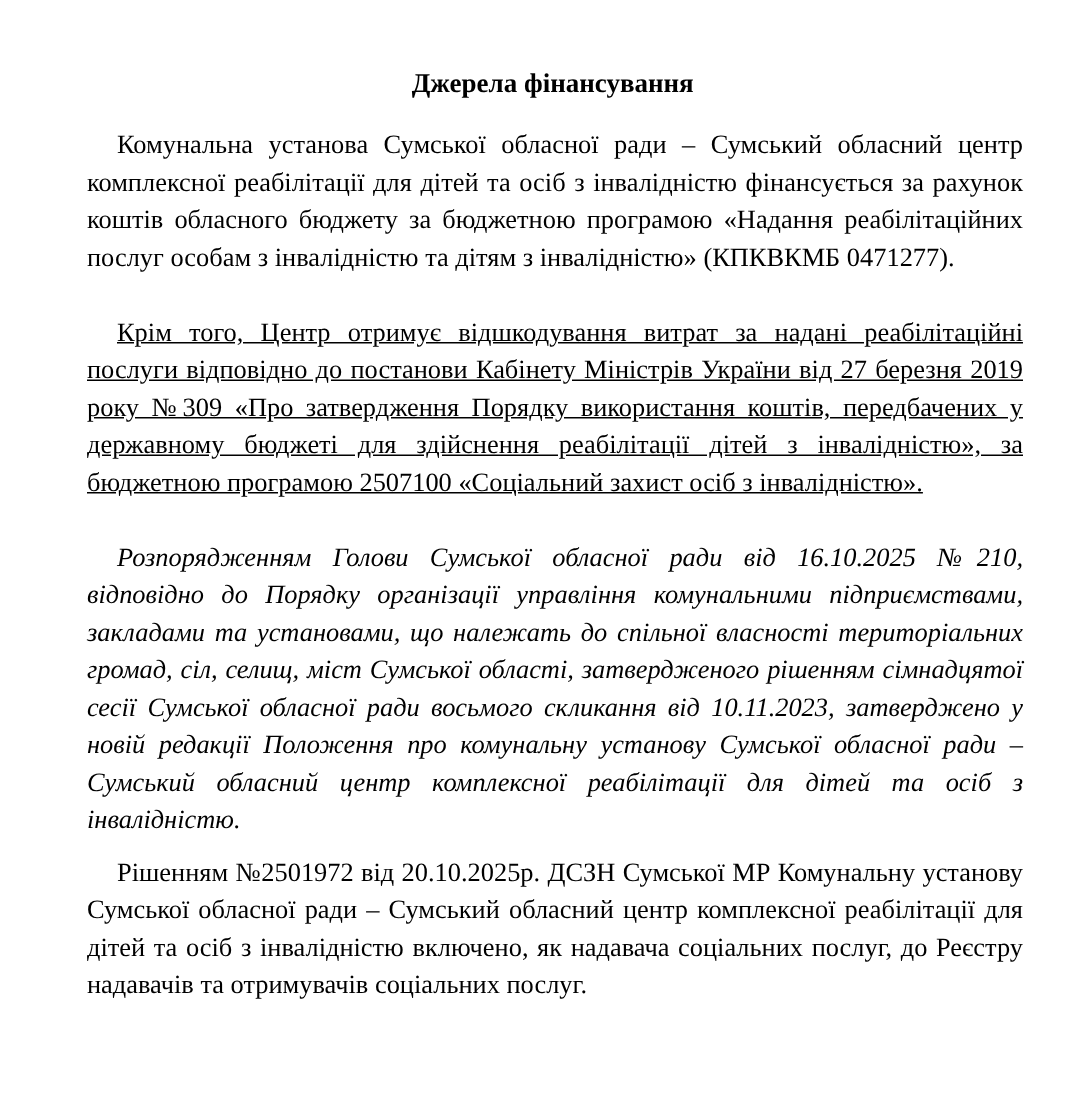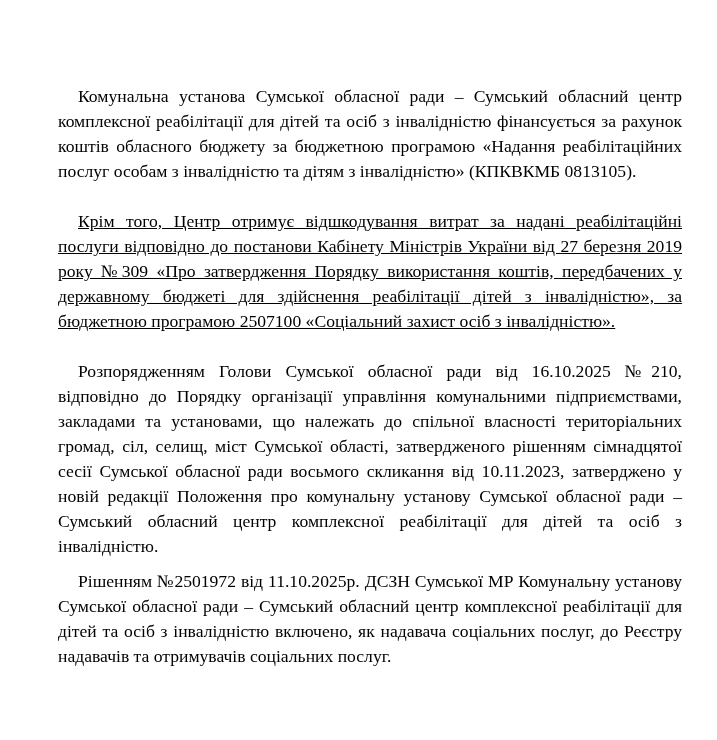--- a/index.html
+++ b/index.html
@@ -35,24 +35,25 @@
       left: 58px;
       width: 624px;
       margin: 0;
       font-size: 17.6px;
       line-height: 25px;
       text-align: justify;
       text-indent: 20px;
     }
     #p1 { top: 84px; }
     #p2 { top: 209px; text-decoration: underline; }
-    #p3 { top: 359px; }
+    #p3 { top: 359px; font-style: italic; }
     #p4 { top: 569px; }
   </style>
 </head>
 <body>
 
 <div class="page">
-  <p class="para" id="p1">Комунальна установа Сумської обласної ради – Сумський обласний центр комплексної реабілітації для дітей та осіб з інвалідністю фінансується за рахунок коштів обласного бюджету за бюджетною програмою «Надання реабілітаційних послуг особам з інвалідністю та дітям з інвалідністю» (КПКВКМБ 0813105).</p>
+  <div class="title">Джерела фінансування</div>
+  <p class="para" id="p1">Комунальна установа Сумської обласної ради – Сумський обласний центр комплексної реабілітації для дітей та осіб з інвалідністю фінансується за рахунок коштів обласного бюджету за бюджетною програмою «Надання реабілітаційних послуг особам з інвалідністю та дітям з інвалідністю» (КПКВКМБ 0471277).</p>
   <p class="para" id="p2">Крім того, Центр отримує відшкодування витрат за надані реабілітаційні послуги відповідно до постанови Кабінету Міністрів України від 27 березня 2019 року №309 «Про затвердження Порядку використання коштів, передбачених у державному бюджеті для здійснення реабілітації дітей з інвалідністю», за бюджетною програмою 2507100 «Соціальний захист осіб з інвалідністю».</p>
   <p class="para" id="p3">Розпорядженням Голови Сумської обласної ради від 16.10.2025 №210, відповідно до Порядку організації управління комунальними підприємствами, закладами та установами, що належать до спільної власності територіальних громад, сіл, селищ, міст Сумської області, затвердженого рішенням сімнадцятої сесії Сумської обласної ради восьмого скликання від 10.11.2023, затверджено у новій редакції Положення про комунальну установу Сумської обласної ради – Сумський обласний центр комплексної реабілітації для дітей та осіб з інвалідністю.</p>
-  <p class="para" id="p4">Рішенням №2501972 від 11.10.2025р. ДСЗН Сумської МР Комунальну установу Сумської обласної ради – Сумський обласний центр комплексної реабілітації для дітей та осіб з інвалідністю включено, як надавача соціальних послуг, до Реєстру надавачів та отримувачів соціальних послуг.</p>
+  <p class="para" id="p4">Рішенням №2501972 від 20.10.2025р. ДСЗН Сумської МР Комунальну установу Сумської обласної ради – Сумський обласний центр комплексної реабілітації для дітей та осіб з інвалідністю включено, як надавача соціальних послуг, до Реєстру надавачів та отримувачів соціальних послуг.</p>
 </div>
 
 </body></html>

